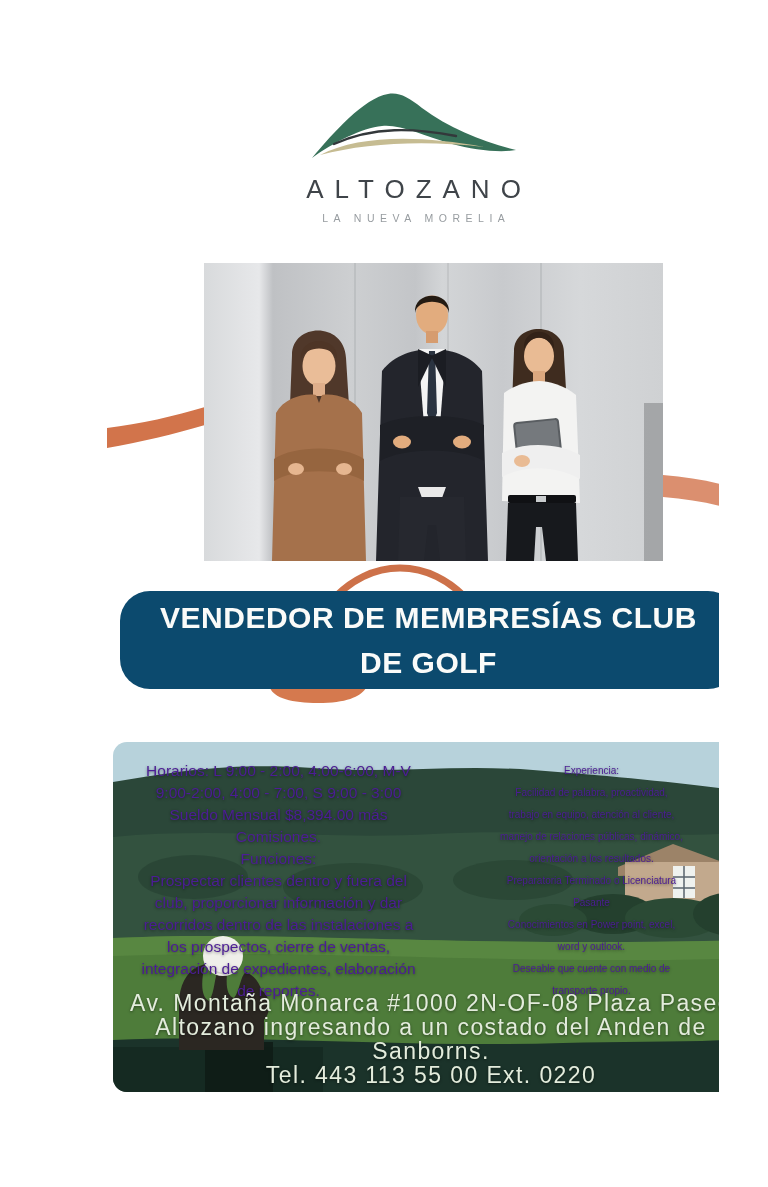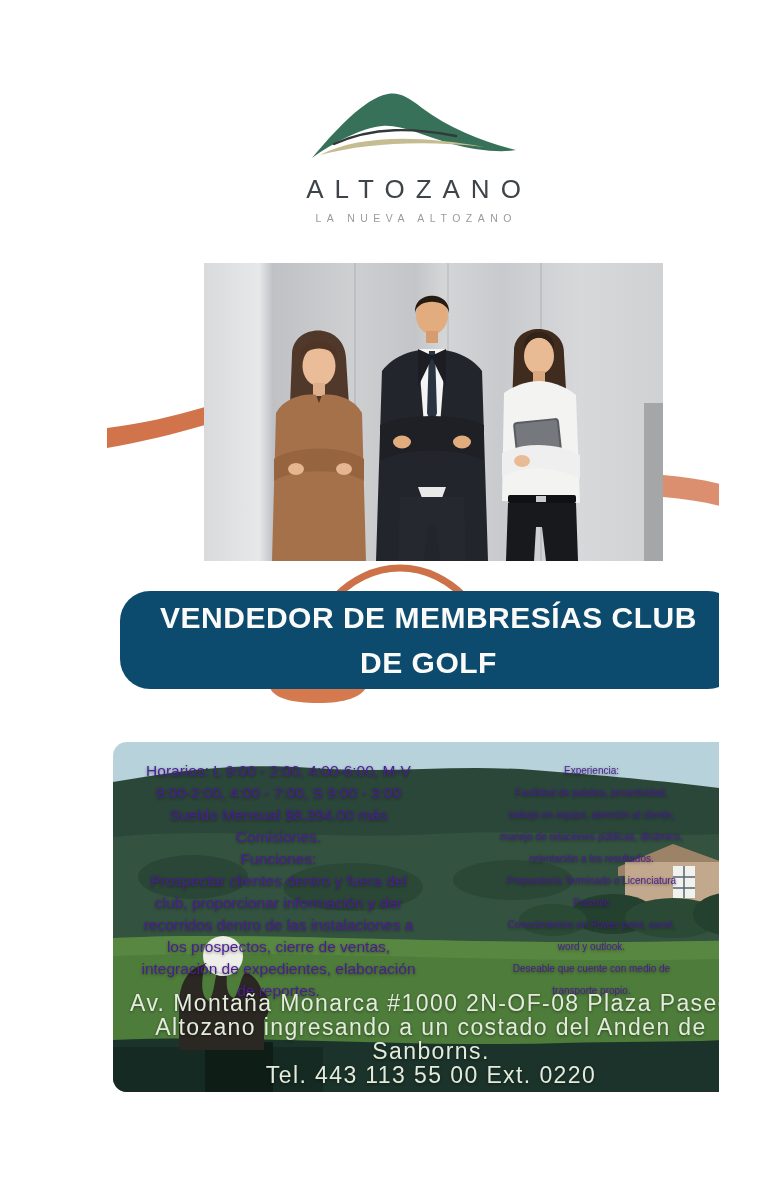--- a/index.html
+++ b/index.html
@@ -36,21 +36,21 @@
 
 <div class="flyer">
 
   <div class="logo-block">
     <svg class="logo-mountain" width="220" height="80" viewBox="0 0 220 80">
       <path d="M8,74 C30,48 60,14 84,10 C95,8 104,13 118,24 C146,45 180,58 212,66 C196,69 170,66 148,60 C120,52 96,40 78,42 C58,44 30,58 8,74 Z" fill="#377159"></path>
       <path d="M16,71 C55,51 115,51 180,63 C120,56 62,59 16,71 Z" fill="#C6BC92"></path>
       <path d="M30,60 C70,42 110,44 152,52" fill="none" stroke="#33383B" stroke-width="2.4" stroke-linecap="round"></path>
     </svg>
     <div class="brand-name">ALTOZANO</div>
-    <div class="brand-tagline">LA NUEVA ALTOZANO</div>
+    <div class="brand-tagline">LA NUEVA MORELIA</div>
   </div>
 
   <svg class="deco" style="left:55px; top:400px;" width="100" height="55" viewBox="0 0 100 55">
     <path d="M2,28 C35,24 70,16 100,7 L100,25 C70,34 35,42 2,48 Z" fill="#D2744B"></path>
   </svg>
 
   <svg class="deco" style="left:613px; top:470px;" width="90" height="55" viewBox="0 0 90 55">
     <path d="M0,5 C35,8 65,14 88,25 L88,47 C65,36 35,30 0,27 Z" fill="#DB8F6F"></path>
   </svg>
 

